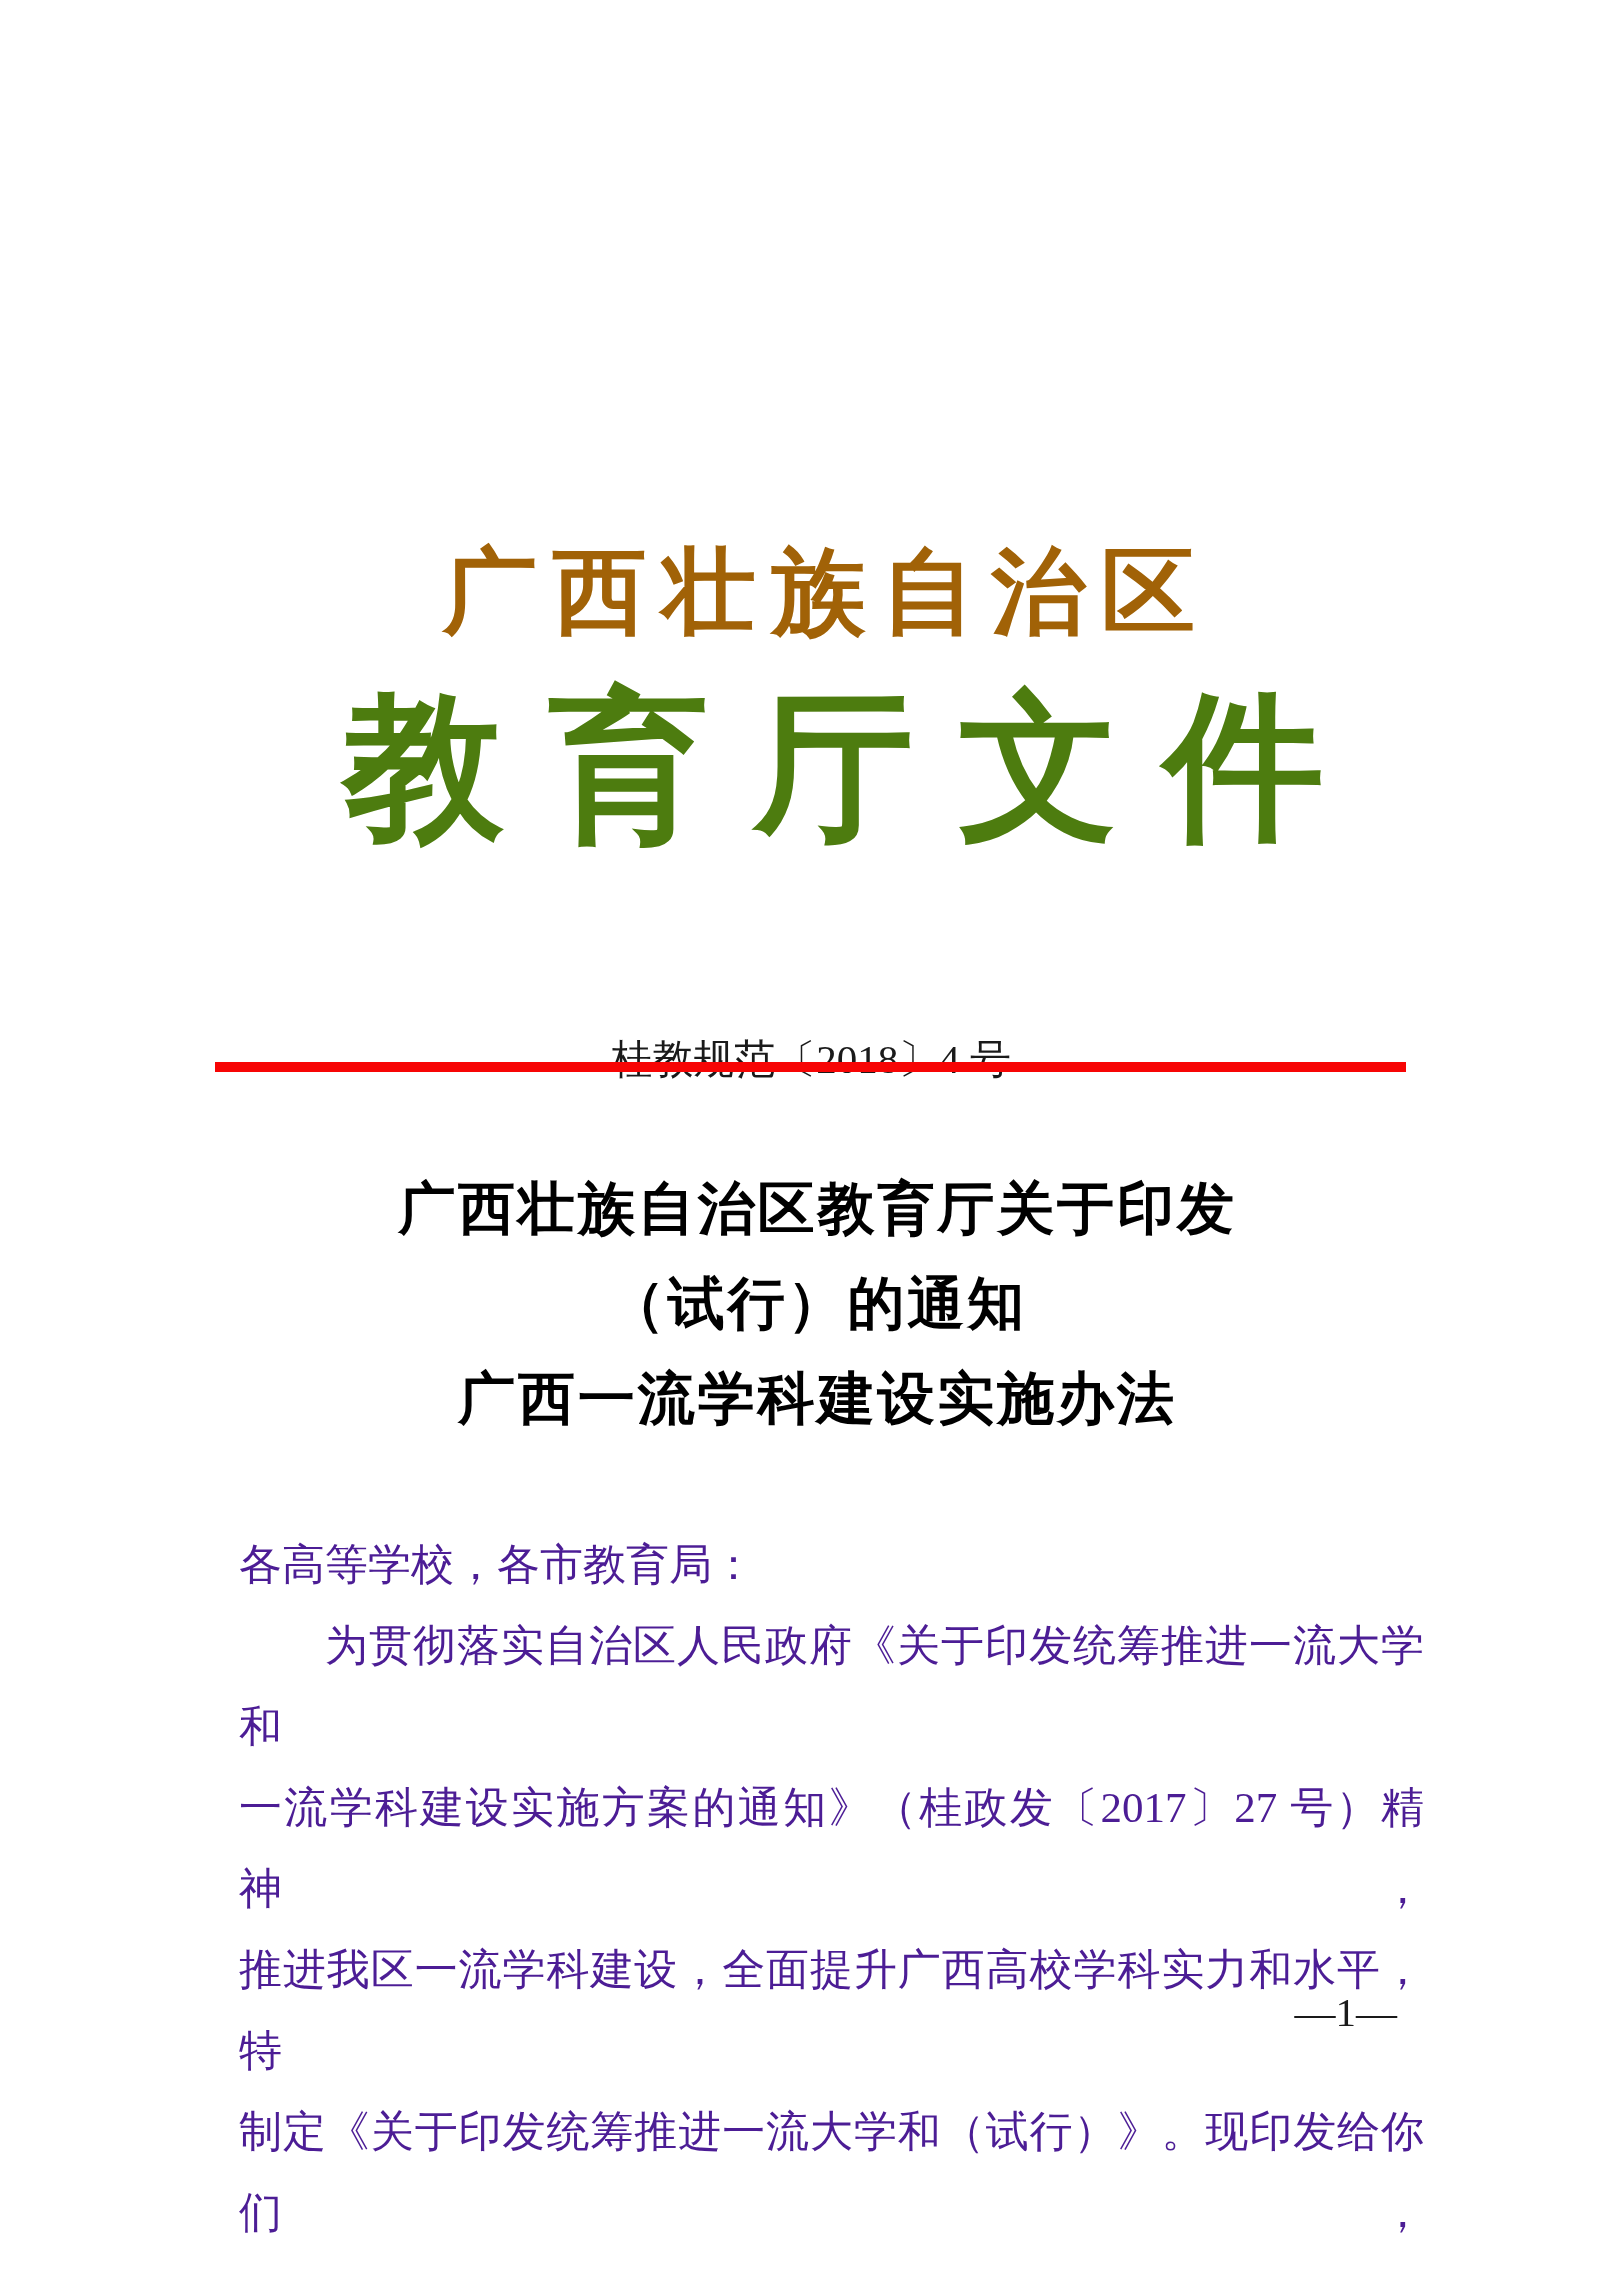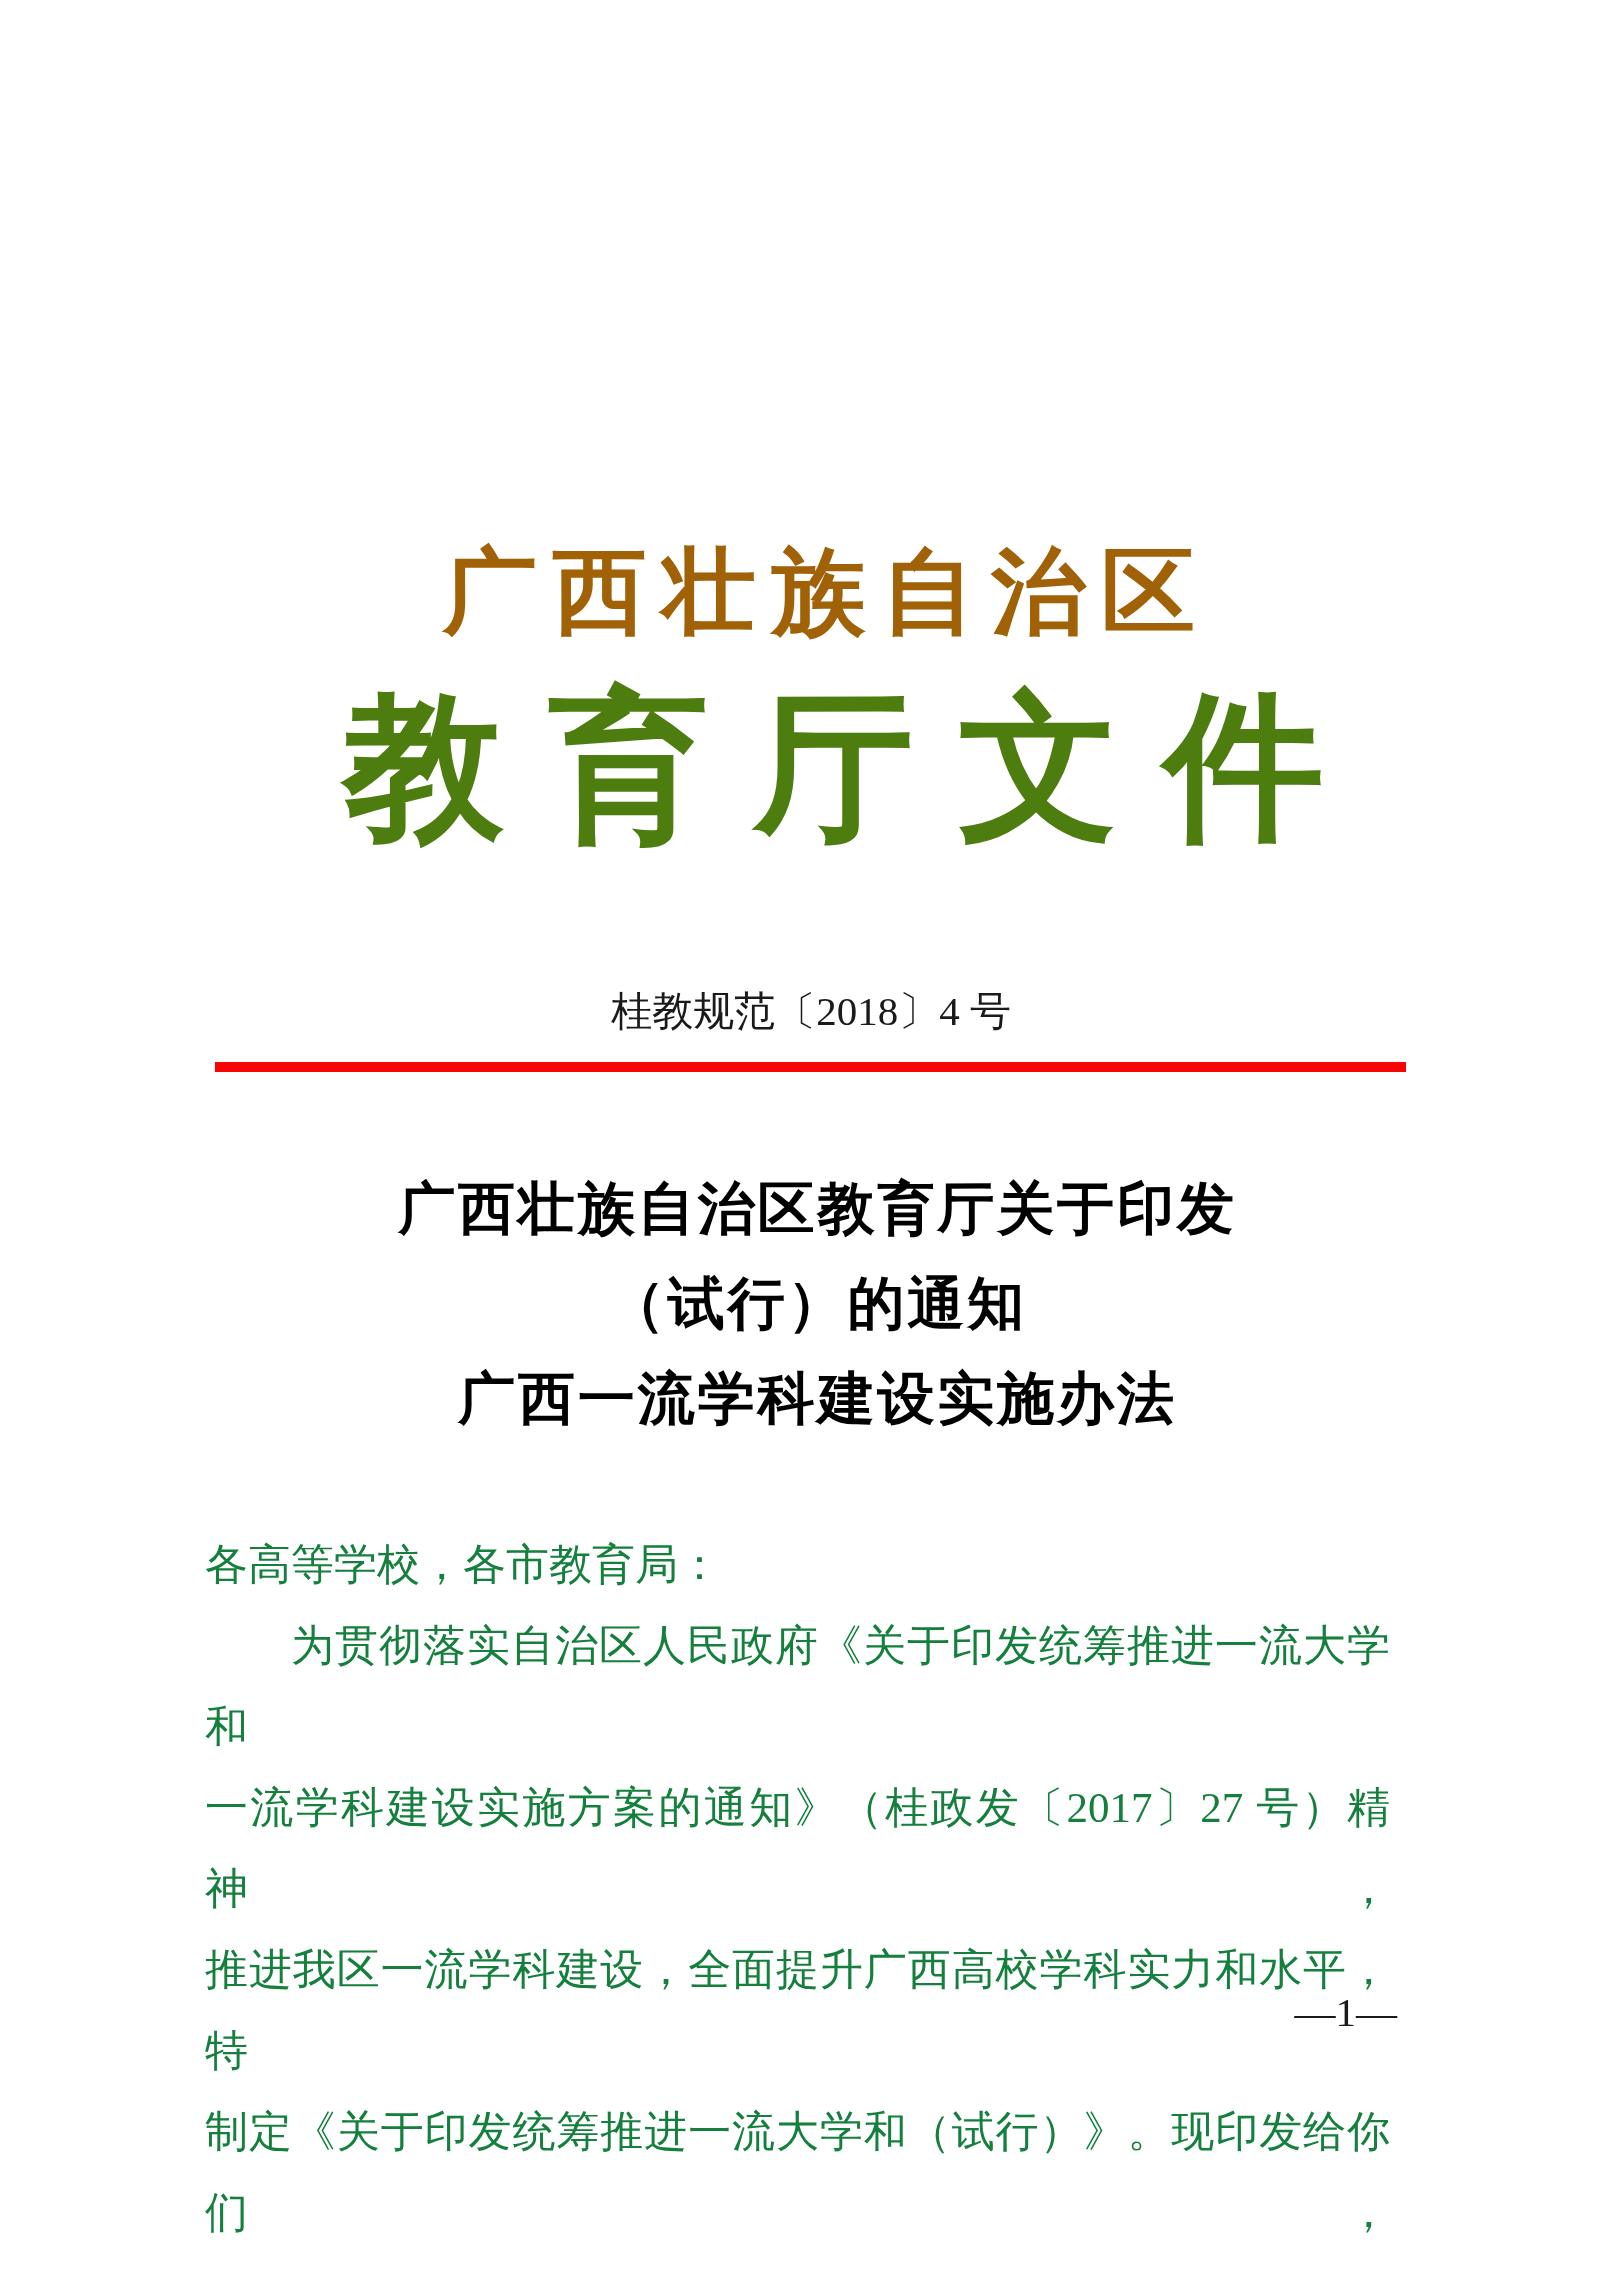--- a/index.html
+++ b/index.html
@@ -41,21 +41,21 @@
     line-height: 1.18;
     font-weight: bold;
     color: #4d7c0f;
     letter-spacing: 45px;
     padding-left: 45px;   
     white-space: nowrap;
   }
   
   .doc-number {
     position: absolute;
-    top: 984px;
+    top: 1032px;
     left: 210px;
     width: 1202px;
     text-align: center;
     font-size: 41px;
     line-height: 1.35;
     color: #1a1a1a;
     white-space: nowrap;
   }
   
   .red-rule {
@@ -79,23 +79,23 @@
   .doc-title .title-line {
     font-size: 57px;
     line-height: 95px;
     letter-spacing: 2.9px;
     white-space: nowrap;
   }
   
   .doc-body {
     position: absolute;
     top: 1524px;
-    left: 205px;
+    left: 239px;
     width: 1185px;
-    color: #15803d;
+    color: #4c1d95;
   }
   .body-line {
     font-size: 43px;
     line-height: 81px;
     white-space: nowrap;
   }
   .body-line.justified {
     white-space: normal;
     text-align: justify;
     text-align-last: justify;

